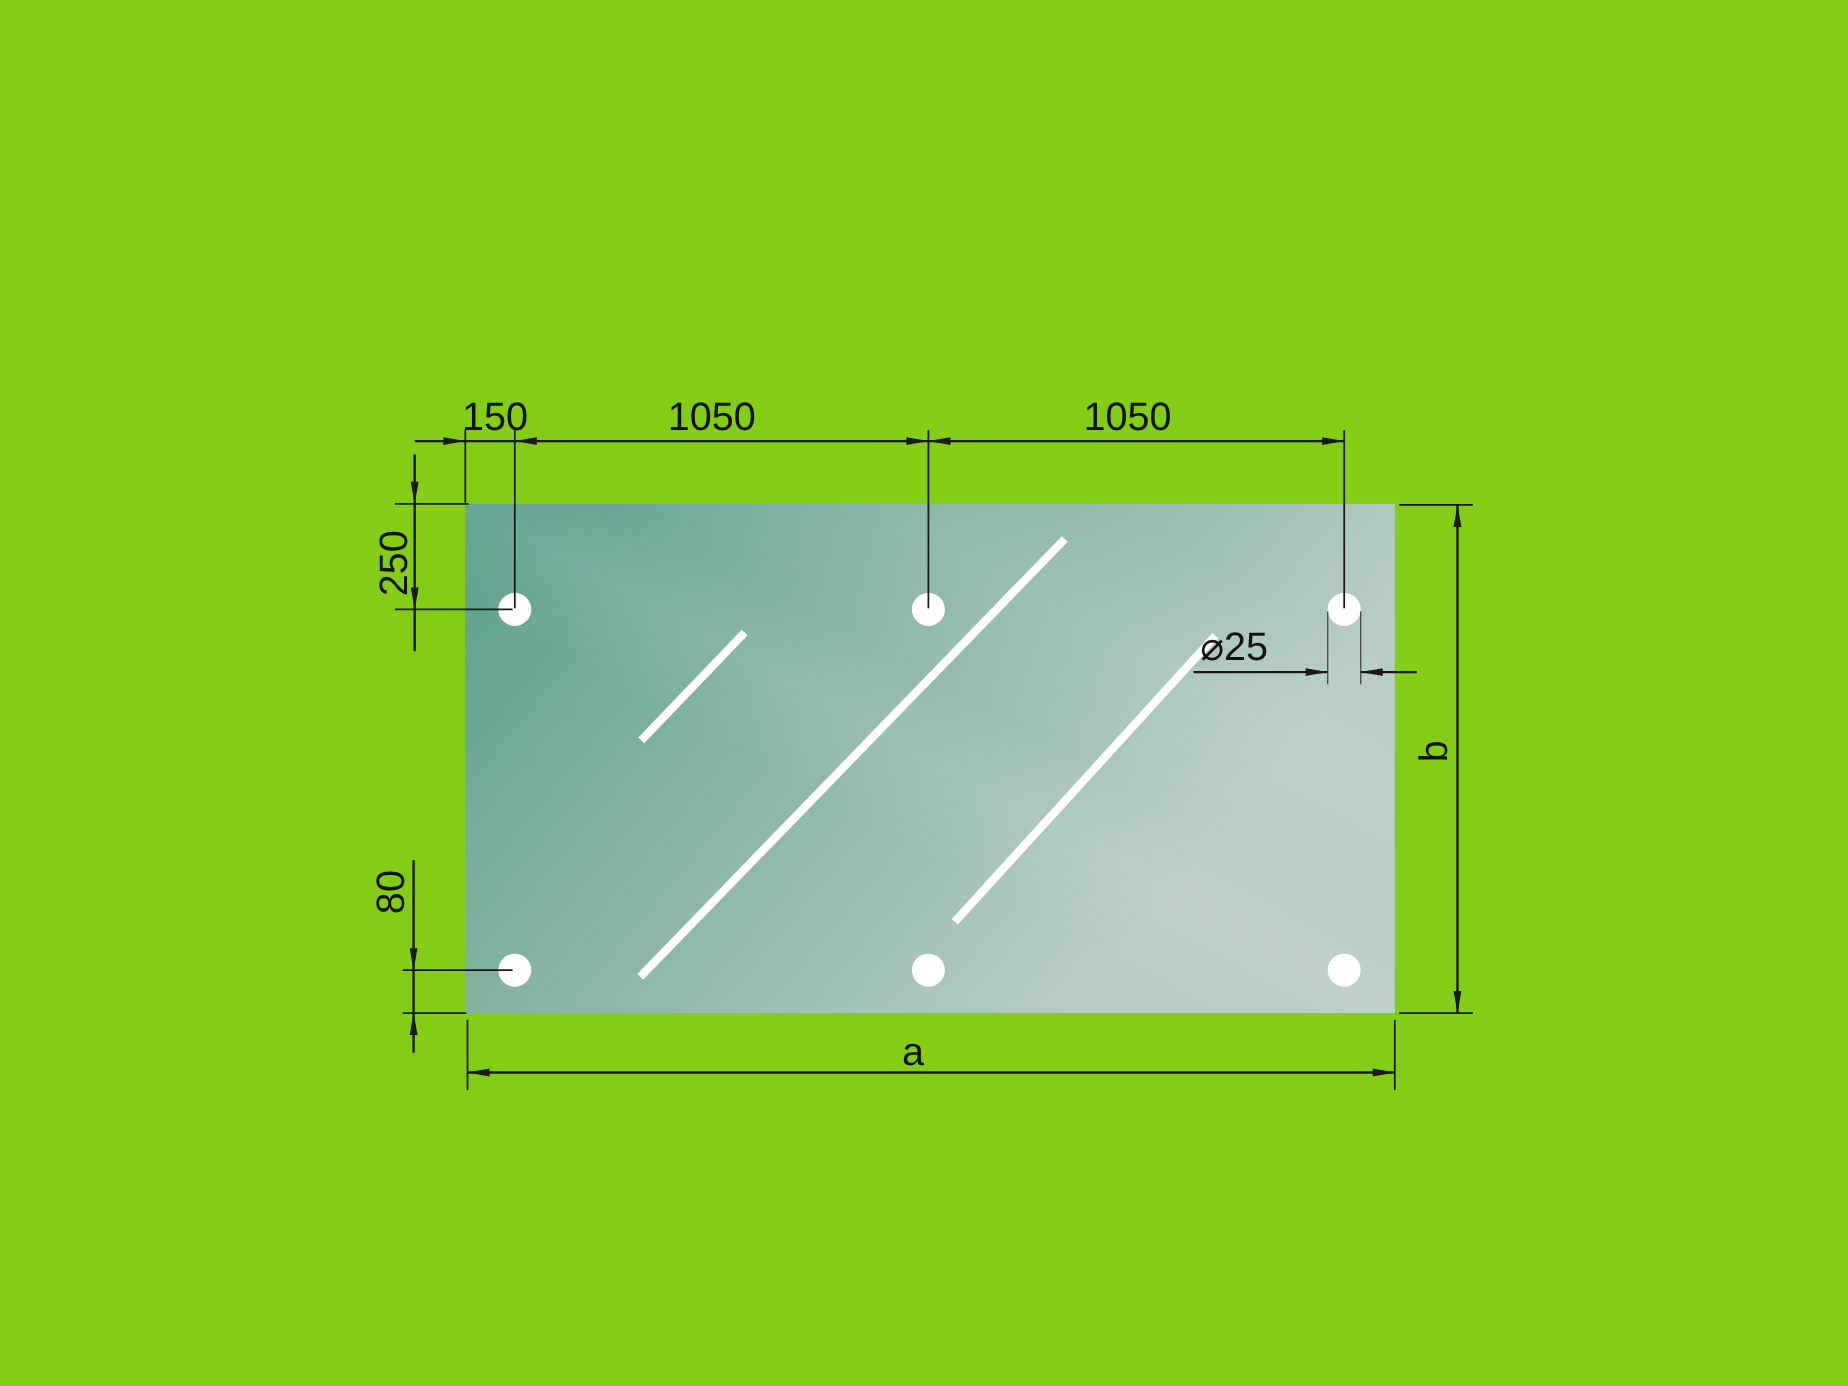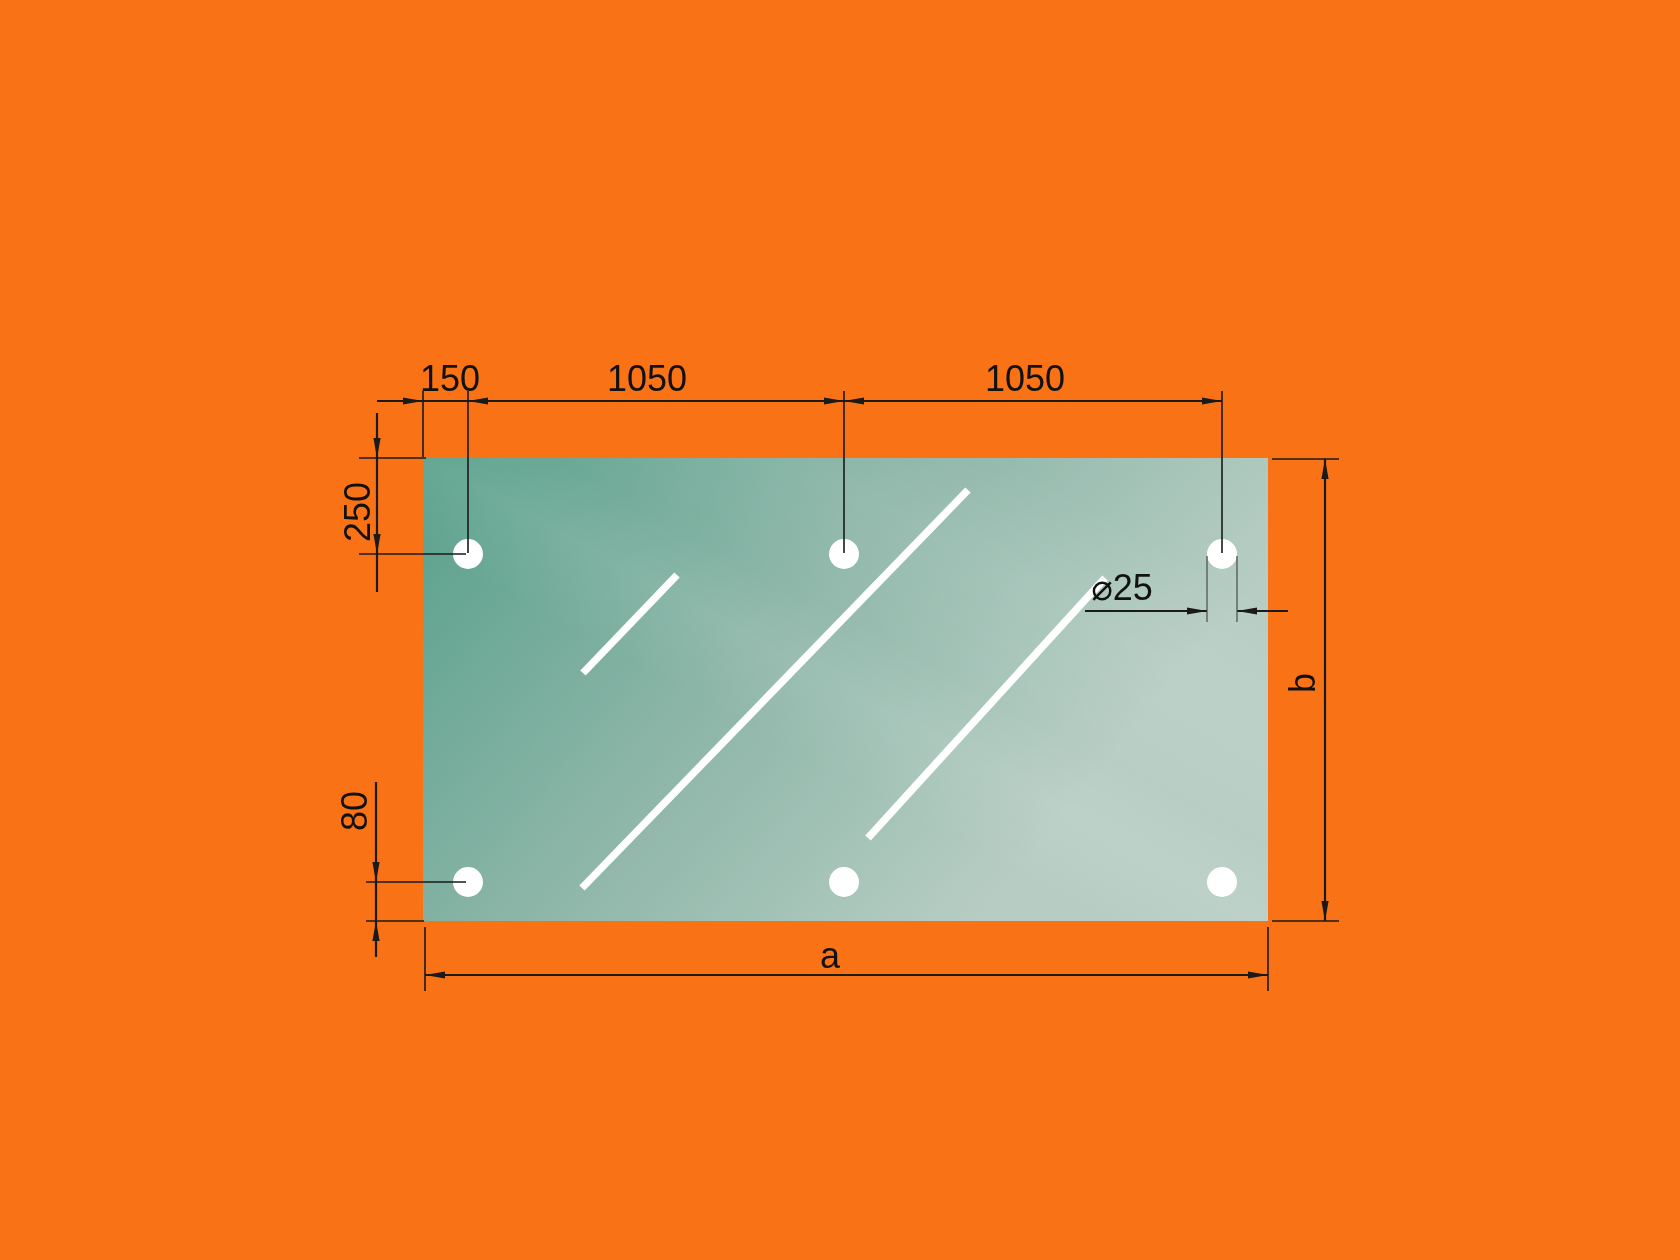--- a/index.html
+++ b/index.html
@@ -1,20 +1,20 @@
 <!DOCTYPE html>
 <html><head>
 <meta charset="utf-8">
 <style>
   html, body { margin: 0; padding: 0; background: #ffffff; }
   .stage {
     position: relative;
     width: 1680px;
     height: 1260px;
-    background: #f97316;
+    background: #84cc16;
     overflow: hidden;
   }
   svg { display: block; }
   .dim-text {
     font-family: "Liberation Sans", "DejaVu Sans", sans-serif;
     font-size: 36px;
     font-weight: 400;
   }
 </style>
 </head>

